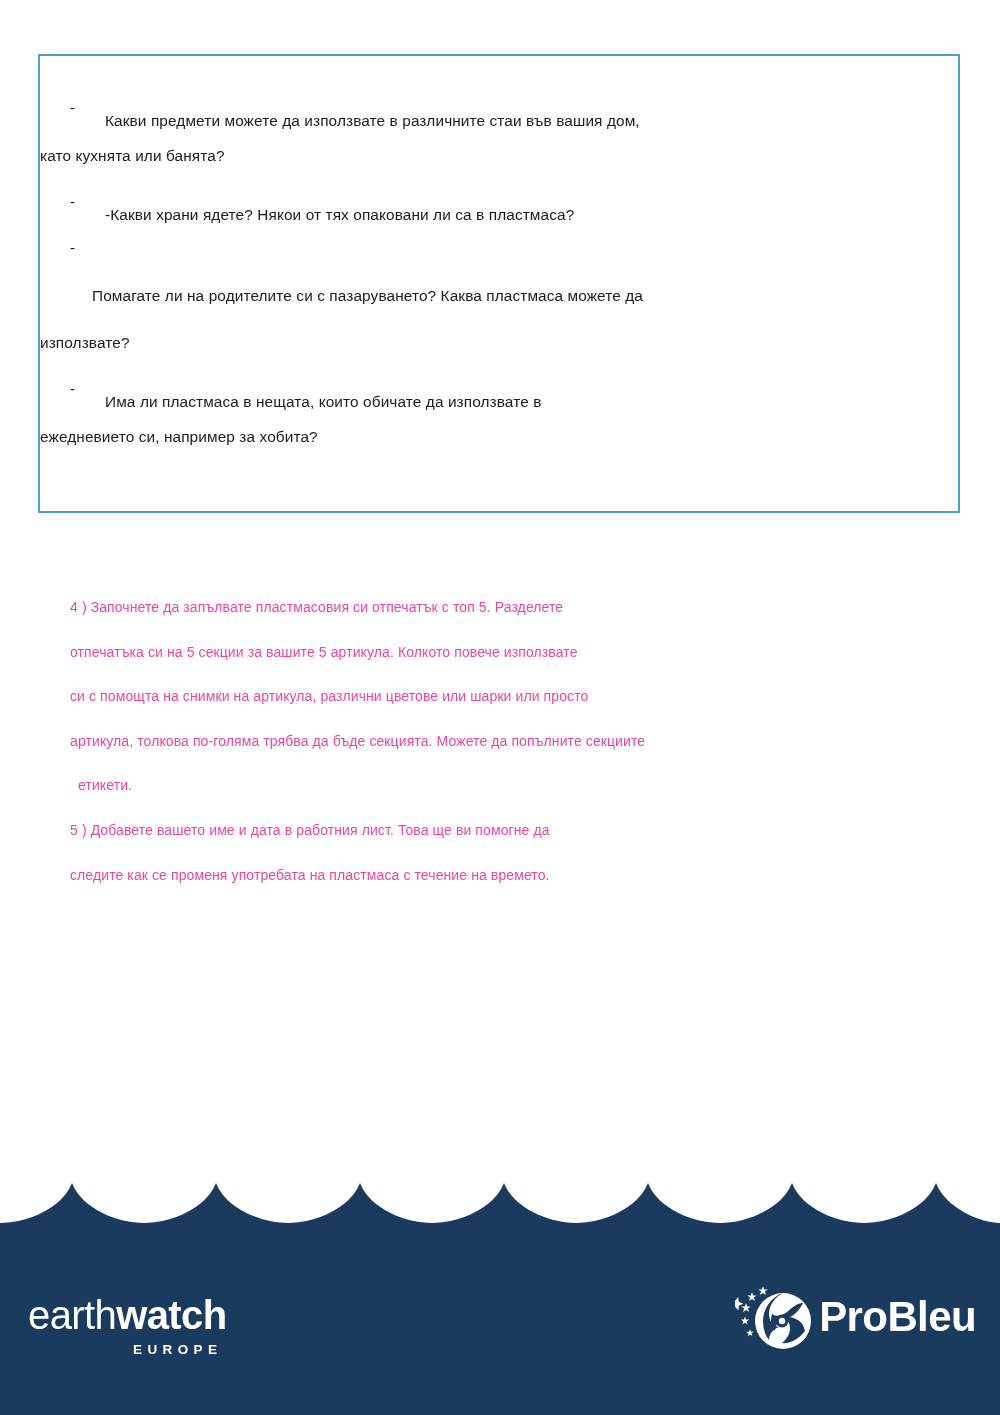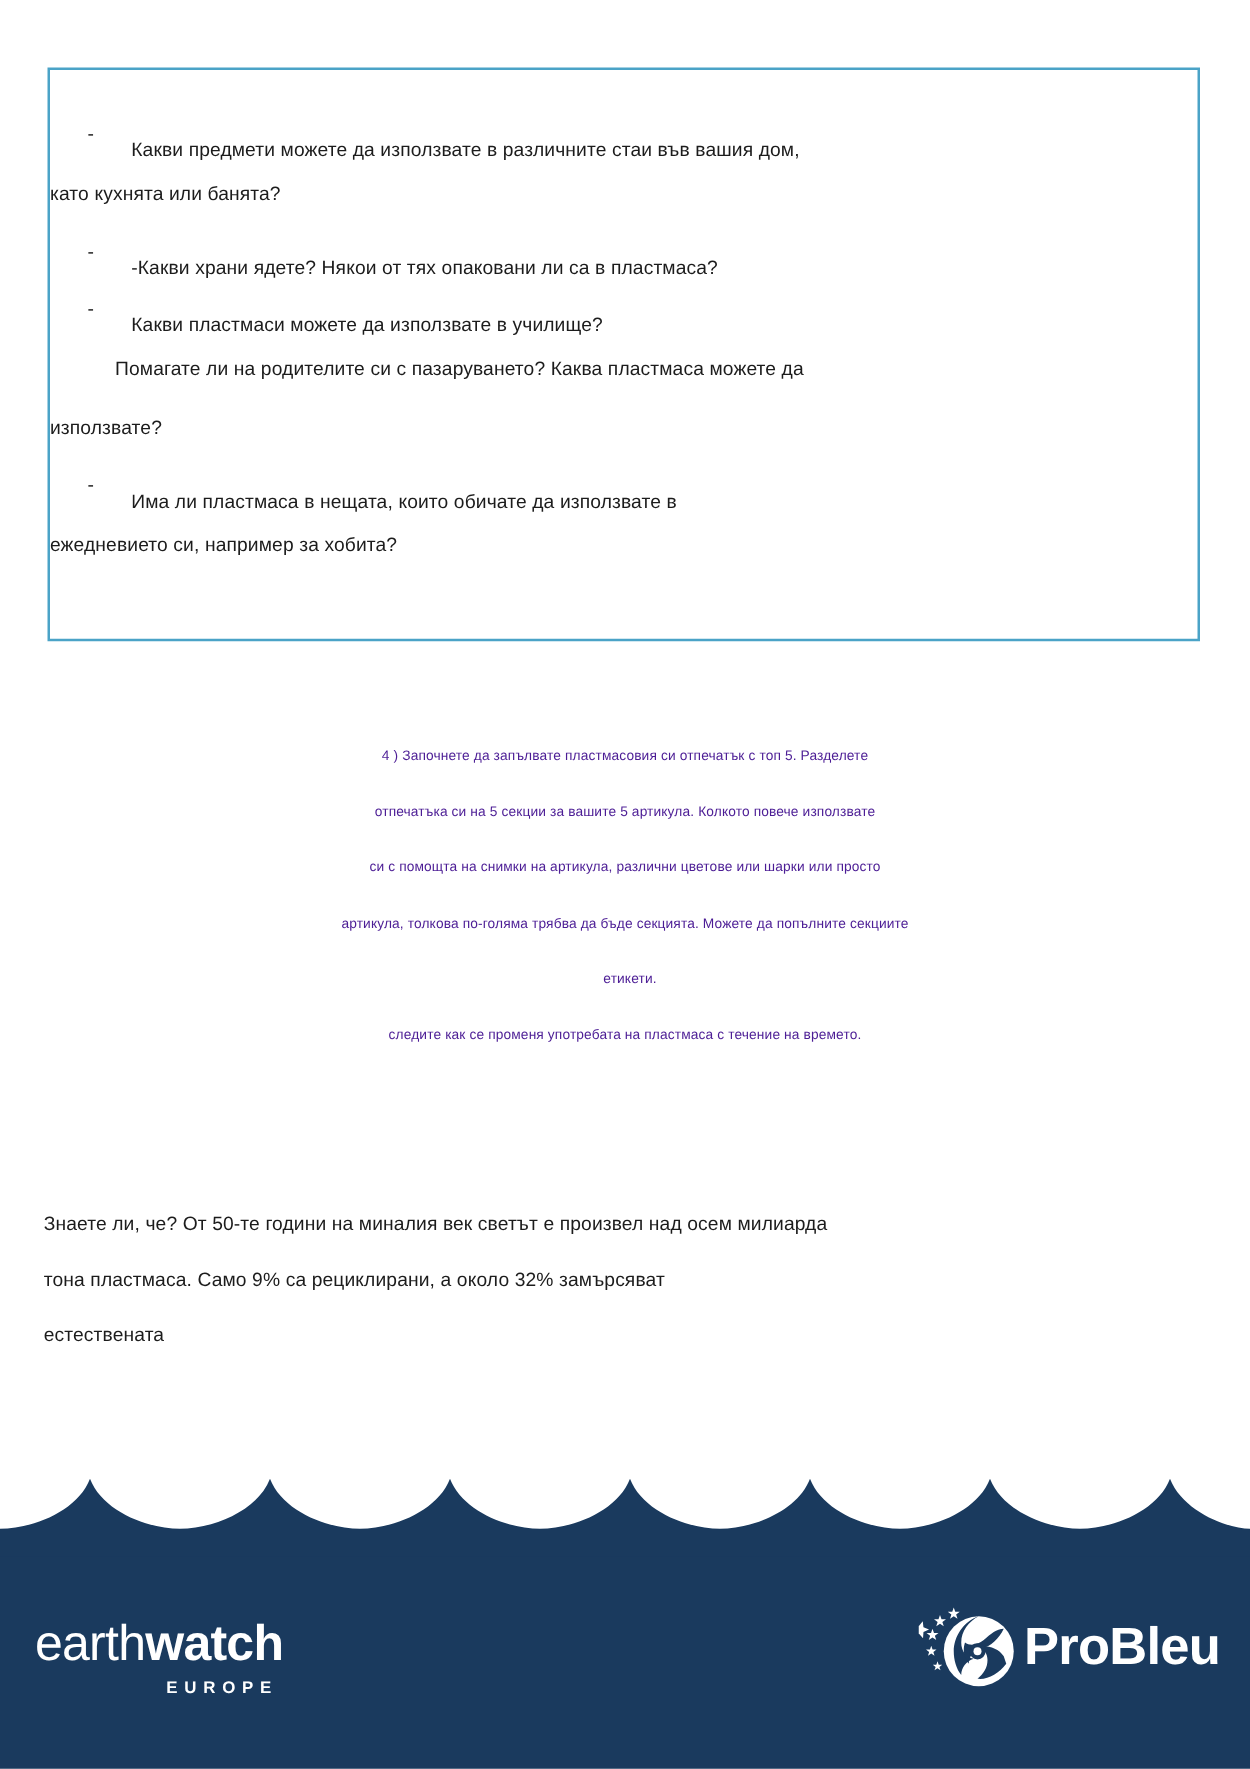--- a/index.html
+++ b/index.html
@@ -77,28 +77,27 @@
   }
 
   
   .steps {
     position: absolute;
     left: 70px;
     top: 600px;
     width: 860px;
   }
   .step-line {
-    font-size: 11px;
+    font-size: 14px;
     line-height: 1.0;
     letter-spacing: 0.1px;
-    color: #4c1d95;
+    color: #ec4899;
     white-space: nowrap;
     height: 44.6px;
     margin: 0;
-    text-align: center;
   }
   .step-line.sub {
     margin-left: 8px;
   }
 
   
   .factbox {
     position: absolute;
     left: 35px;
     top: 972px;
@@ -198,21 +197,20 @@
         <span class="q-line q-cont">като кухнята или банята?</span>
       </div>
 
       <div class="q-row q-bullet-row">
         <span class="q-dash">-</span>
         <span class="q-line">-Какви храни ядете? Някои от тях опаковани ли са в пластмаса?</span>
       </div>
 
       <div class="q-row q-bullet-row">
         <span class="q-dash">-</span>
-        <span class="q-line">Какви пластмаси можете да използвате в училище?</span>
       </div>
 
       <div class="q-row">
         <span class="q-line q-indent">Помагате ли на родителите си с пазаруването? Каква пластмаса можете да</span>
       </div>
       <div class="q-row">
         <span class="q-line q-cont">използвате?</span>
       </div>
 
       <div class="q-row q-bullet-row">
@@ -225,28 +223,24 @@
 
     </div>
   </div>
 
   <div class="steps">
     <p class="step-line">4  ) Започнете да запълвате пластмасовия си отпечатък с топ 5. Разделете</p>
     <p class="step-line">отпечатъка си на 5 секции за вашите 5 артикула. Колкото повече използвате</p>
     <p class="step-line">си с помощта на снимки на артикула, различни цветове или шарки или просто</p>
     <p class="step-line">артикула, толкова по-голяма трябва да бъде секцията. Можете да попълните секциите</p>
     <p class="step-line sub">етикети.</p>
+    <p class="step-line">5  ) Добавете вашето име и дата в работния лист. Това ще ви помогне да</p>
     <p class="step-line">следите как се променя употребата на пластмаса с течение на времето.</p>
   </div>
 
-  <div class="factbox">
-    <p class="fact-line">Знаете ли, че? От 50-те години на миналия век светът е произвел над осем милиарда</p>
-    <p class="fact-line">тона пластмаса. Само 9% са рециклирани, а около 32% замърсяват</p>
-    <p class="fact-line">естествената</p>
-  </div>
 
   <div class="footer">
     <div class="footer-fill"></div>
 
     <svg class="footer-wave" viewBox="0 0 1000 62" preserveAspectRatio="none">
       <path fill="#1a3a5e" d="
         M0,62 L0,40
         C 26,40 62,26 72,0
         C 82,26 118,40 144,40
         C 170,40 206,26 216,0

